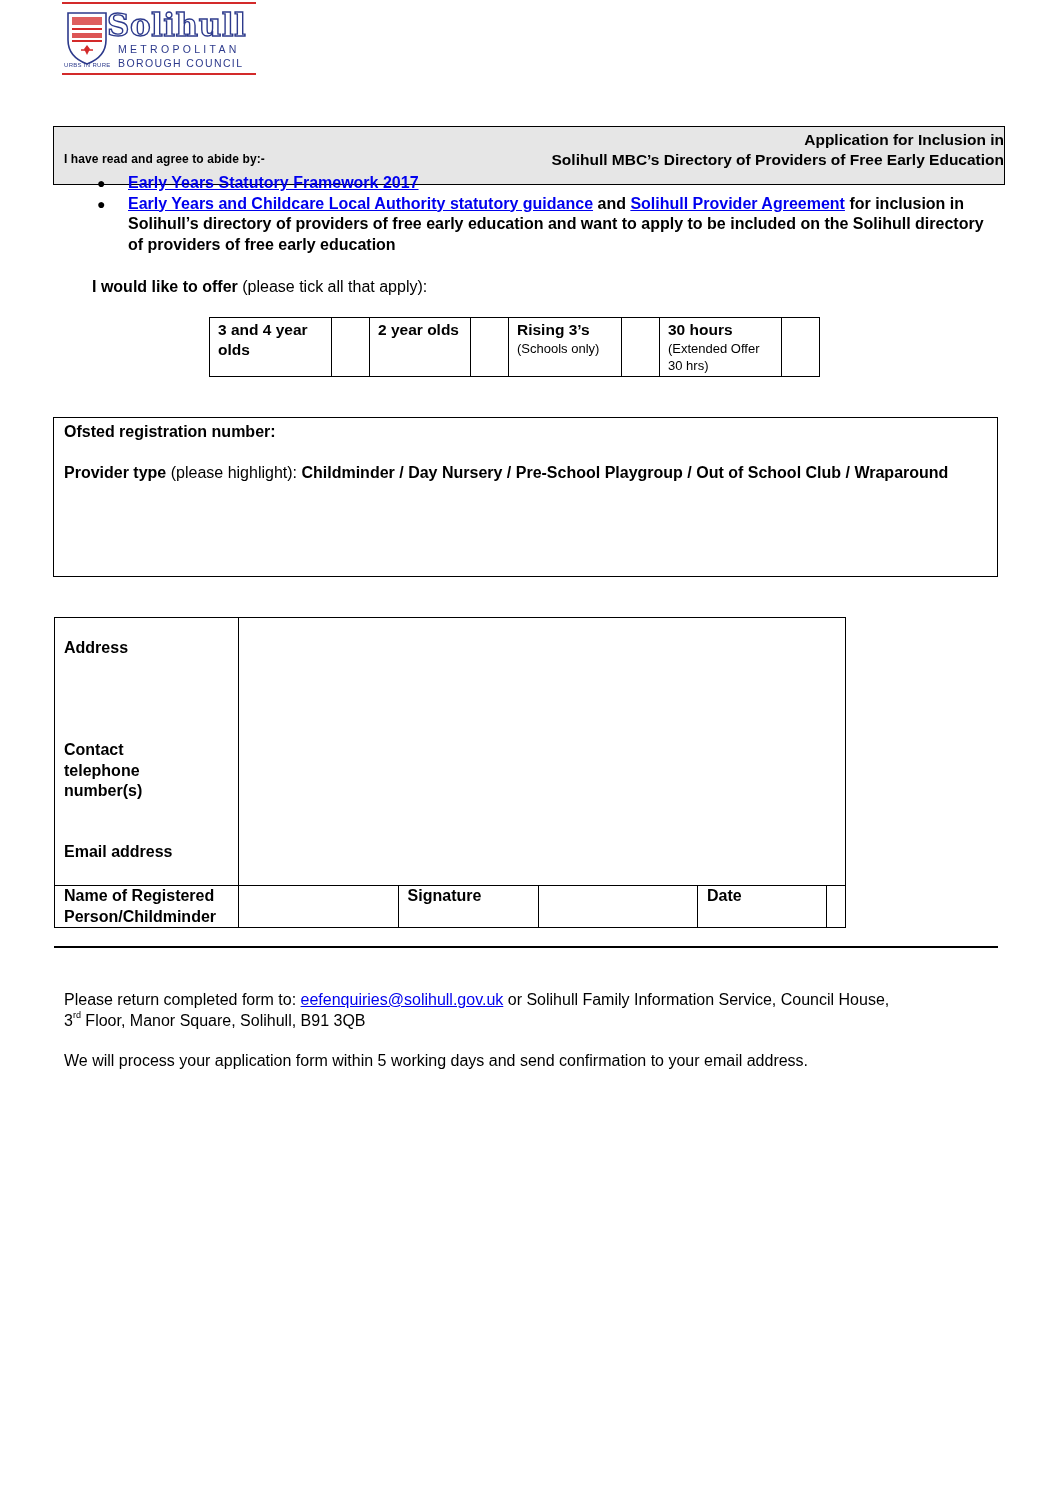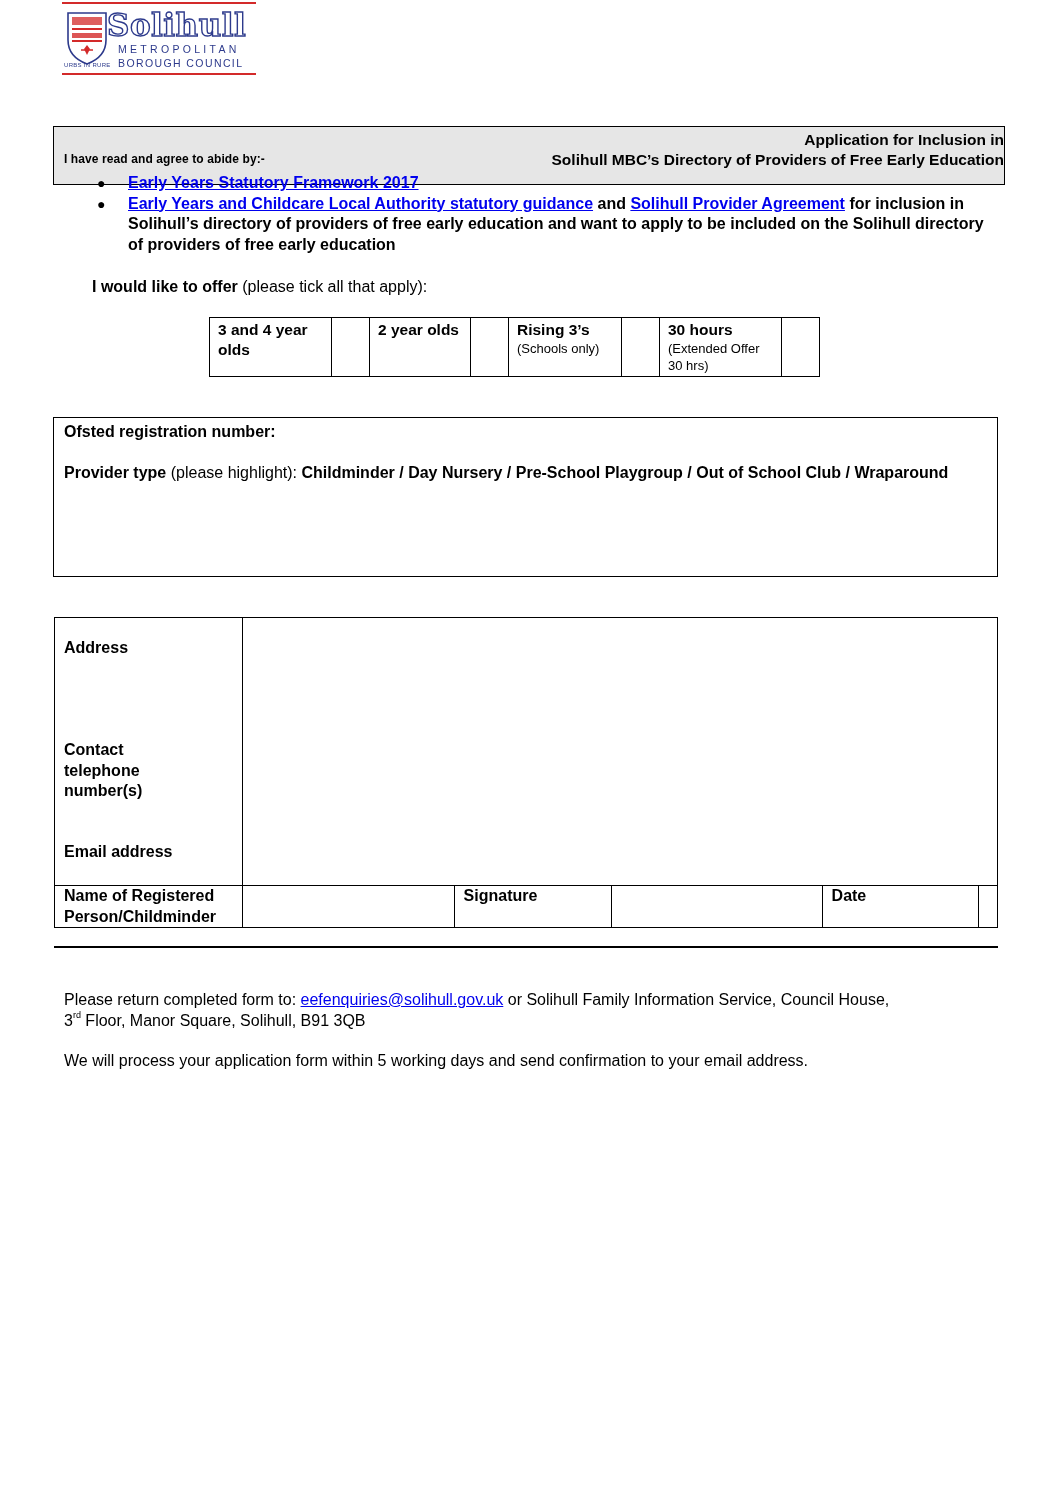--- a/index.html
+++ b/index.html
@@ -39,21 +39,21 @@
     .offer-table td.label b { font-weight: bold; }
     .offer-table td.label .small { font-size: 13px; line-height: 17px; display: block; }
     .offer-table td.tick { width: 38px; padding: 0; cursor: pointer; }
 
     
     .setting-box { left: 53px; top: 417px; width: 945px; height: 160px; border: 1.5px solid #000; padding: 4px 10px; font-size: 16px; line-height: 20.5px; }
     .setting-box p { margin-bottom: 20px; }
     .setting-box .bold { font-weight: bold; }
 
     
-    .contact-table { left: 54px; top: 617px; width: 944px; border-collapse: collapse; }
+    .contact-table { left: 54px; top: 617px; width: 792px; border-collapse: collapse; }
     .contact-table td { border: 1.5px solid #000; vertical-align: top; font-weight: bold; font-size: 16px; line-height: 20.5px; padding: 0 9px; }
     .contact-table td.field { cursor: text; }
     .lab-block { display: block; }
 
     .divider { left: 54px; top: 946px; width: 944px; height: 2px; background: #000; }
 
     .return { left: 64px; top: 990px; width: 940px; font-size: 16px; line-height: 20.5px; }
     .return sup { font-size: 9px; vertical-align: 8px; line-height: 0; }
     .process { left: 64px; top: 1052px; font-size: 16px; }
   </style>

